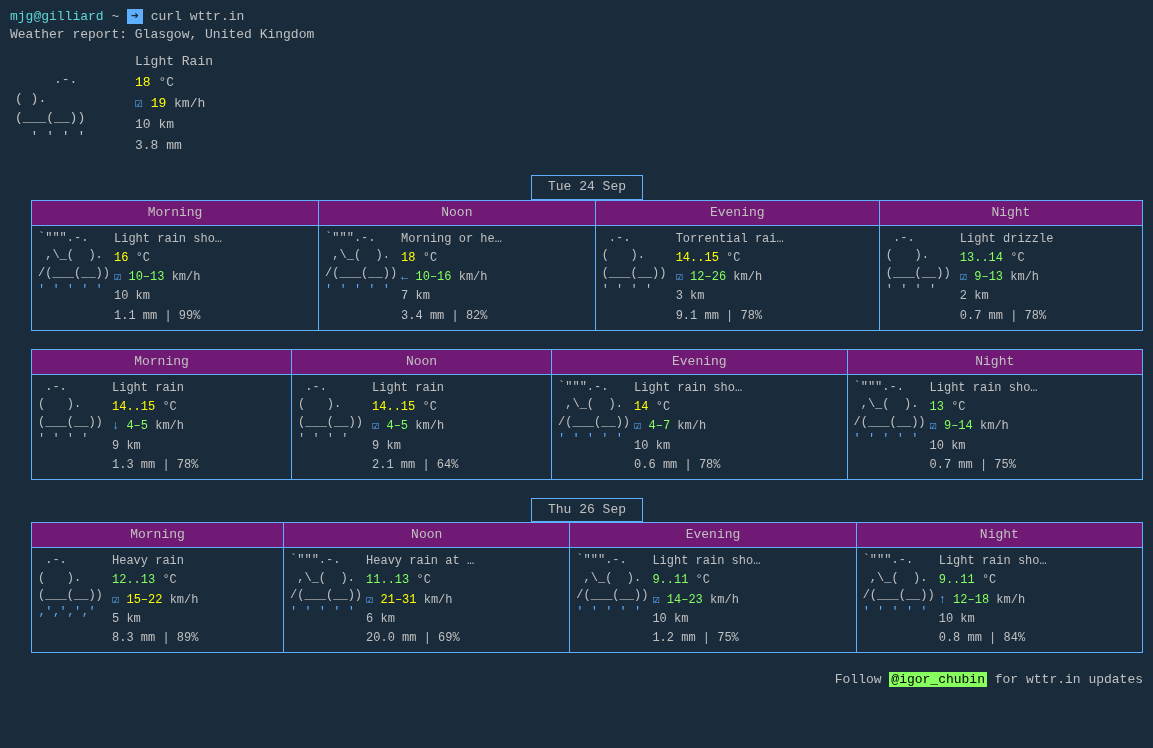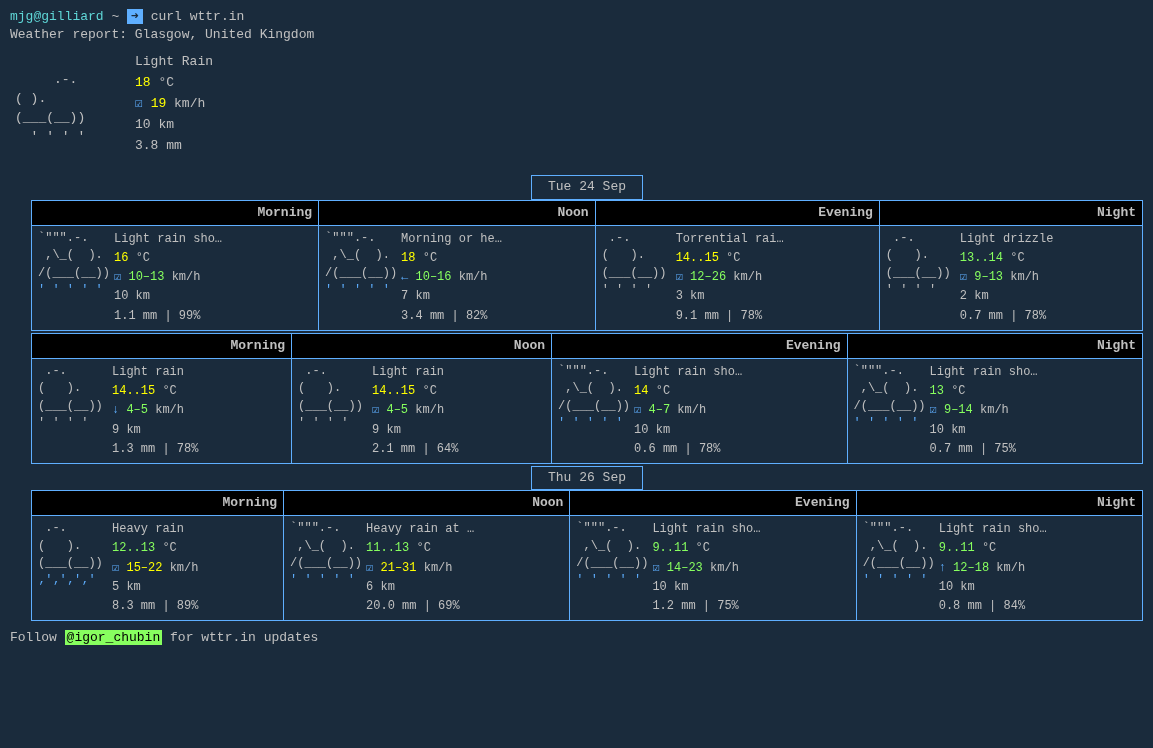--- a/index.html
+++ b/index.html
@@ -36,44 +36,44 @@
       min-width: 110px;
       line-height: 1.45;
     }
     .weather-info {
       margin-left: 10px;
       line-height: 1.6;
     }
 
     
     .day-section {
-      margin-bottom: 2px;
+      margin-bottom: 18px;
       padding-left: 21px;
     }
     .day-label {
       border: 1px solid #5fafff;
       color: #c0c0c0;
       padding: 2px 16px;
       text-align: center;
       font-family: 'Courier New', Courier, monospace;
       font-size: 13px;
     }
 
     .periods-table {
       width: 100%;
       border-collapse: collapse;
       border: 1px solid #5fafff;
     }
     .periods-table th {
       border: 1px solid #5fafff;
-      text-align: right;
+      text-align: center;
       padding: 3px 6px;
       color: #c0c0c0;
-      font-weight: bold;
-      background: #000000;
+      font-weight: normal;
+      background: #701a75;
     }
     .periods-table td {
       border: 1px solid #5fafff;
       vertical-align: top;
       padding: 4px 6px;
     }
     .period-cell {
       display: flex;
       align-items: flex-start;
     }
@@ -88,20 +88,21 @@
     .cell-info {
       margin-left: 4px;
       line-height: 1.6;
       font-size: 12px;
     }
     .cell-desc { color: #c0c0c0; }
 
     .footer {
       margin-top: 8px;
       color: #c0c0c0;
+      text-align: right;
     }
     .footer-link {
       color: #000000;
       background-color: #87ff5f;
       padding: 0 2px;
     }
 
     
     .col-yellow { color: #ffff00; }
     .col-green { color: #87ff5f; }

